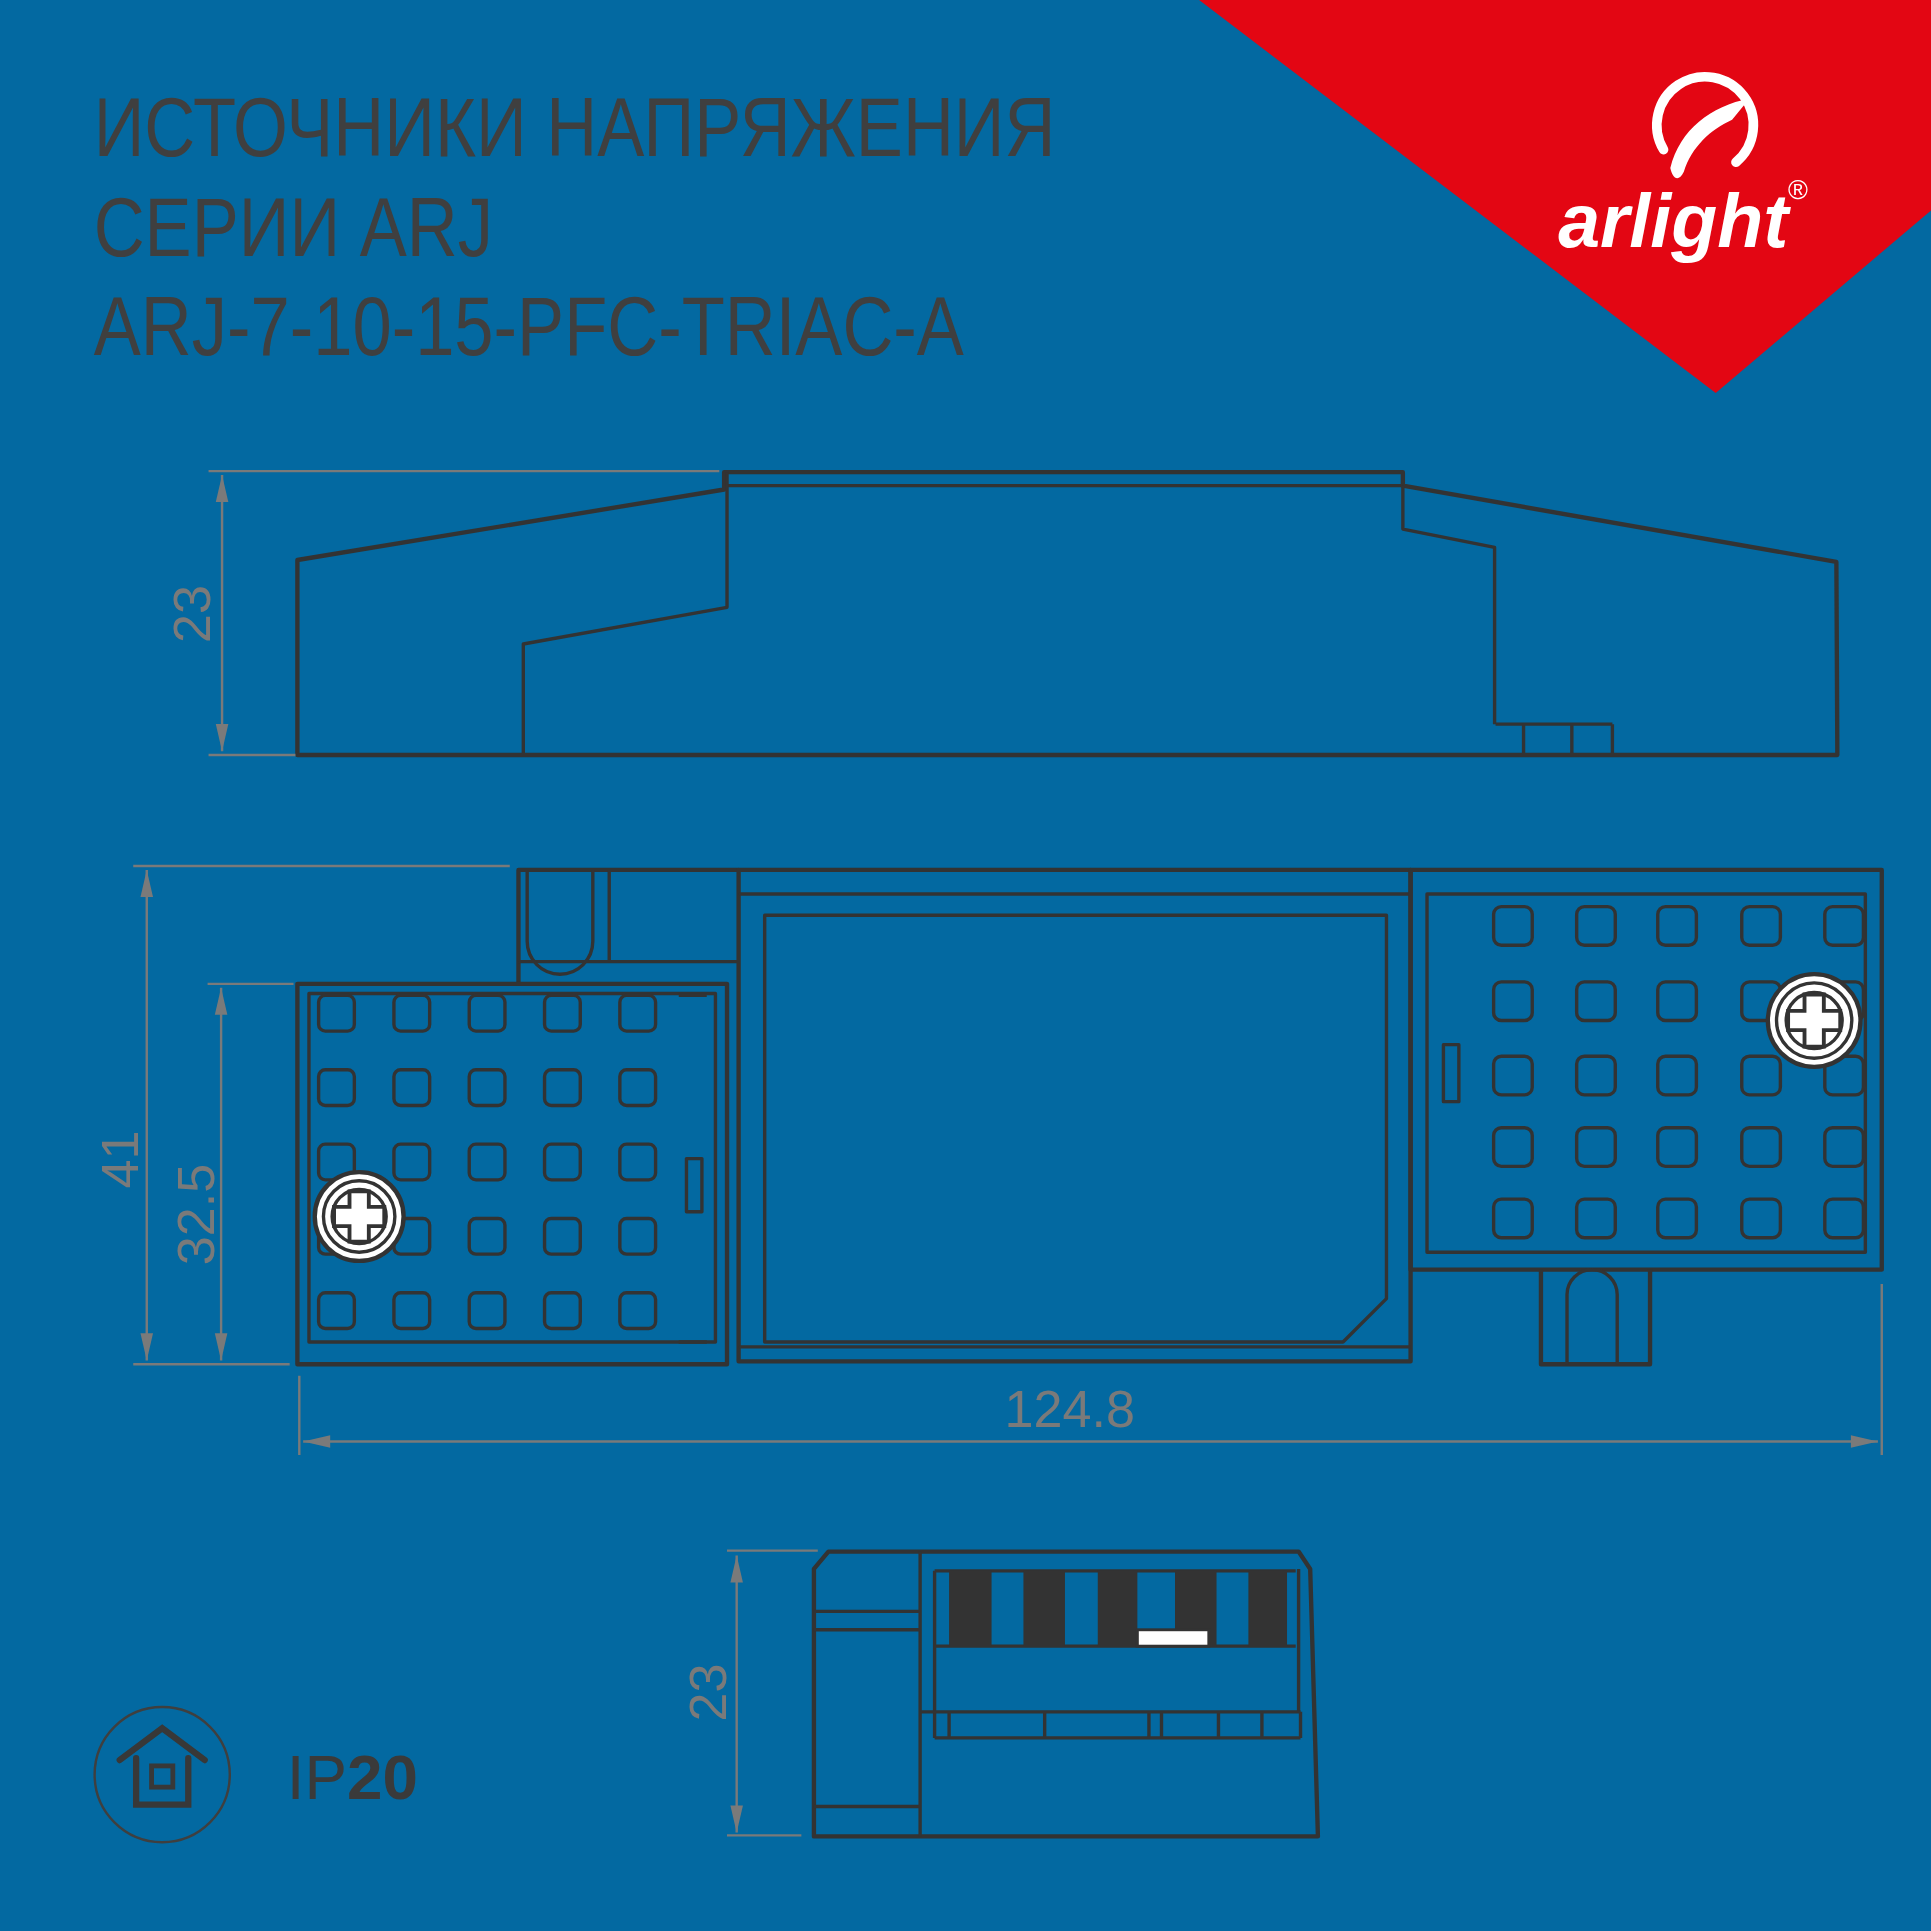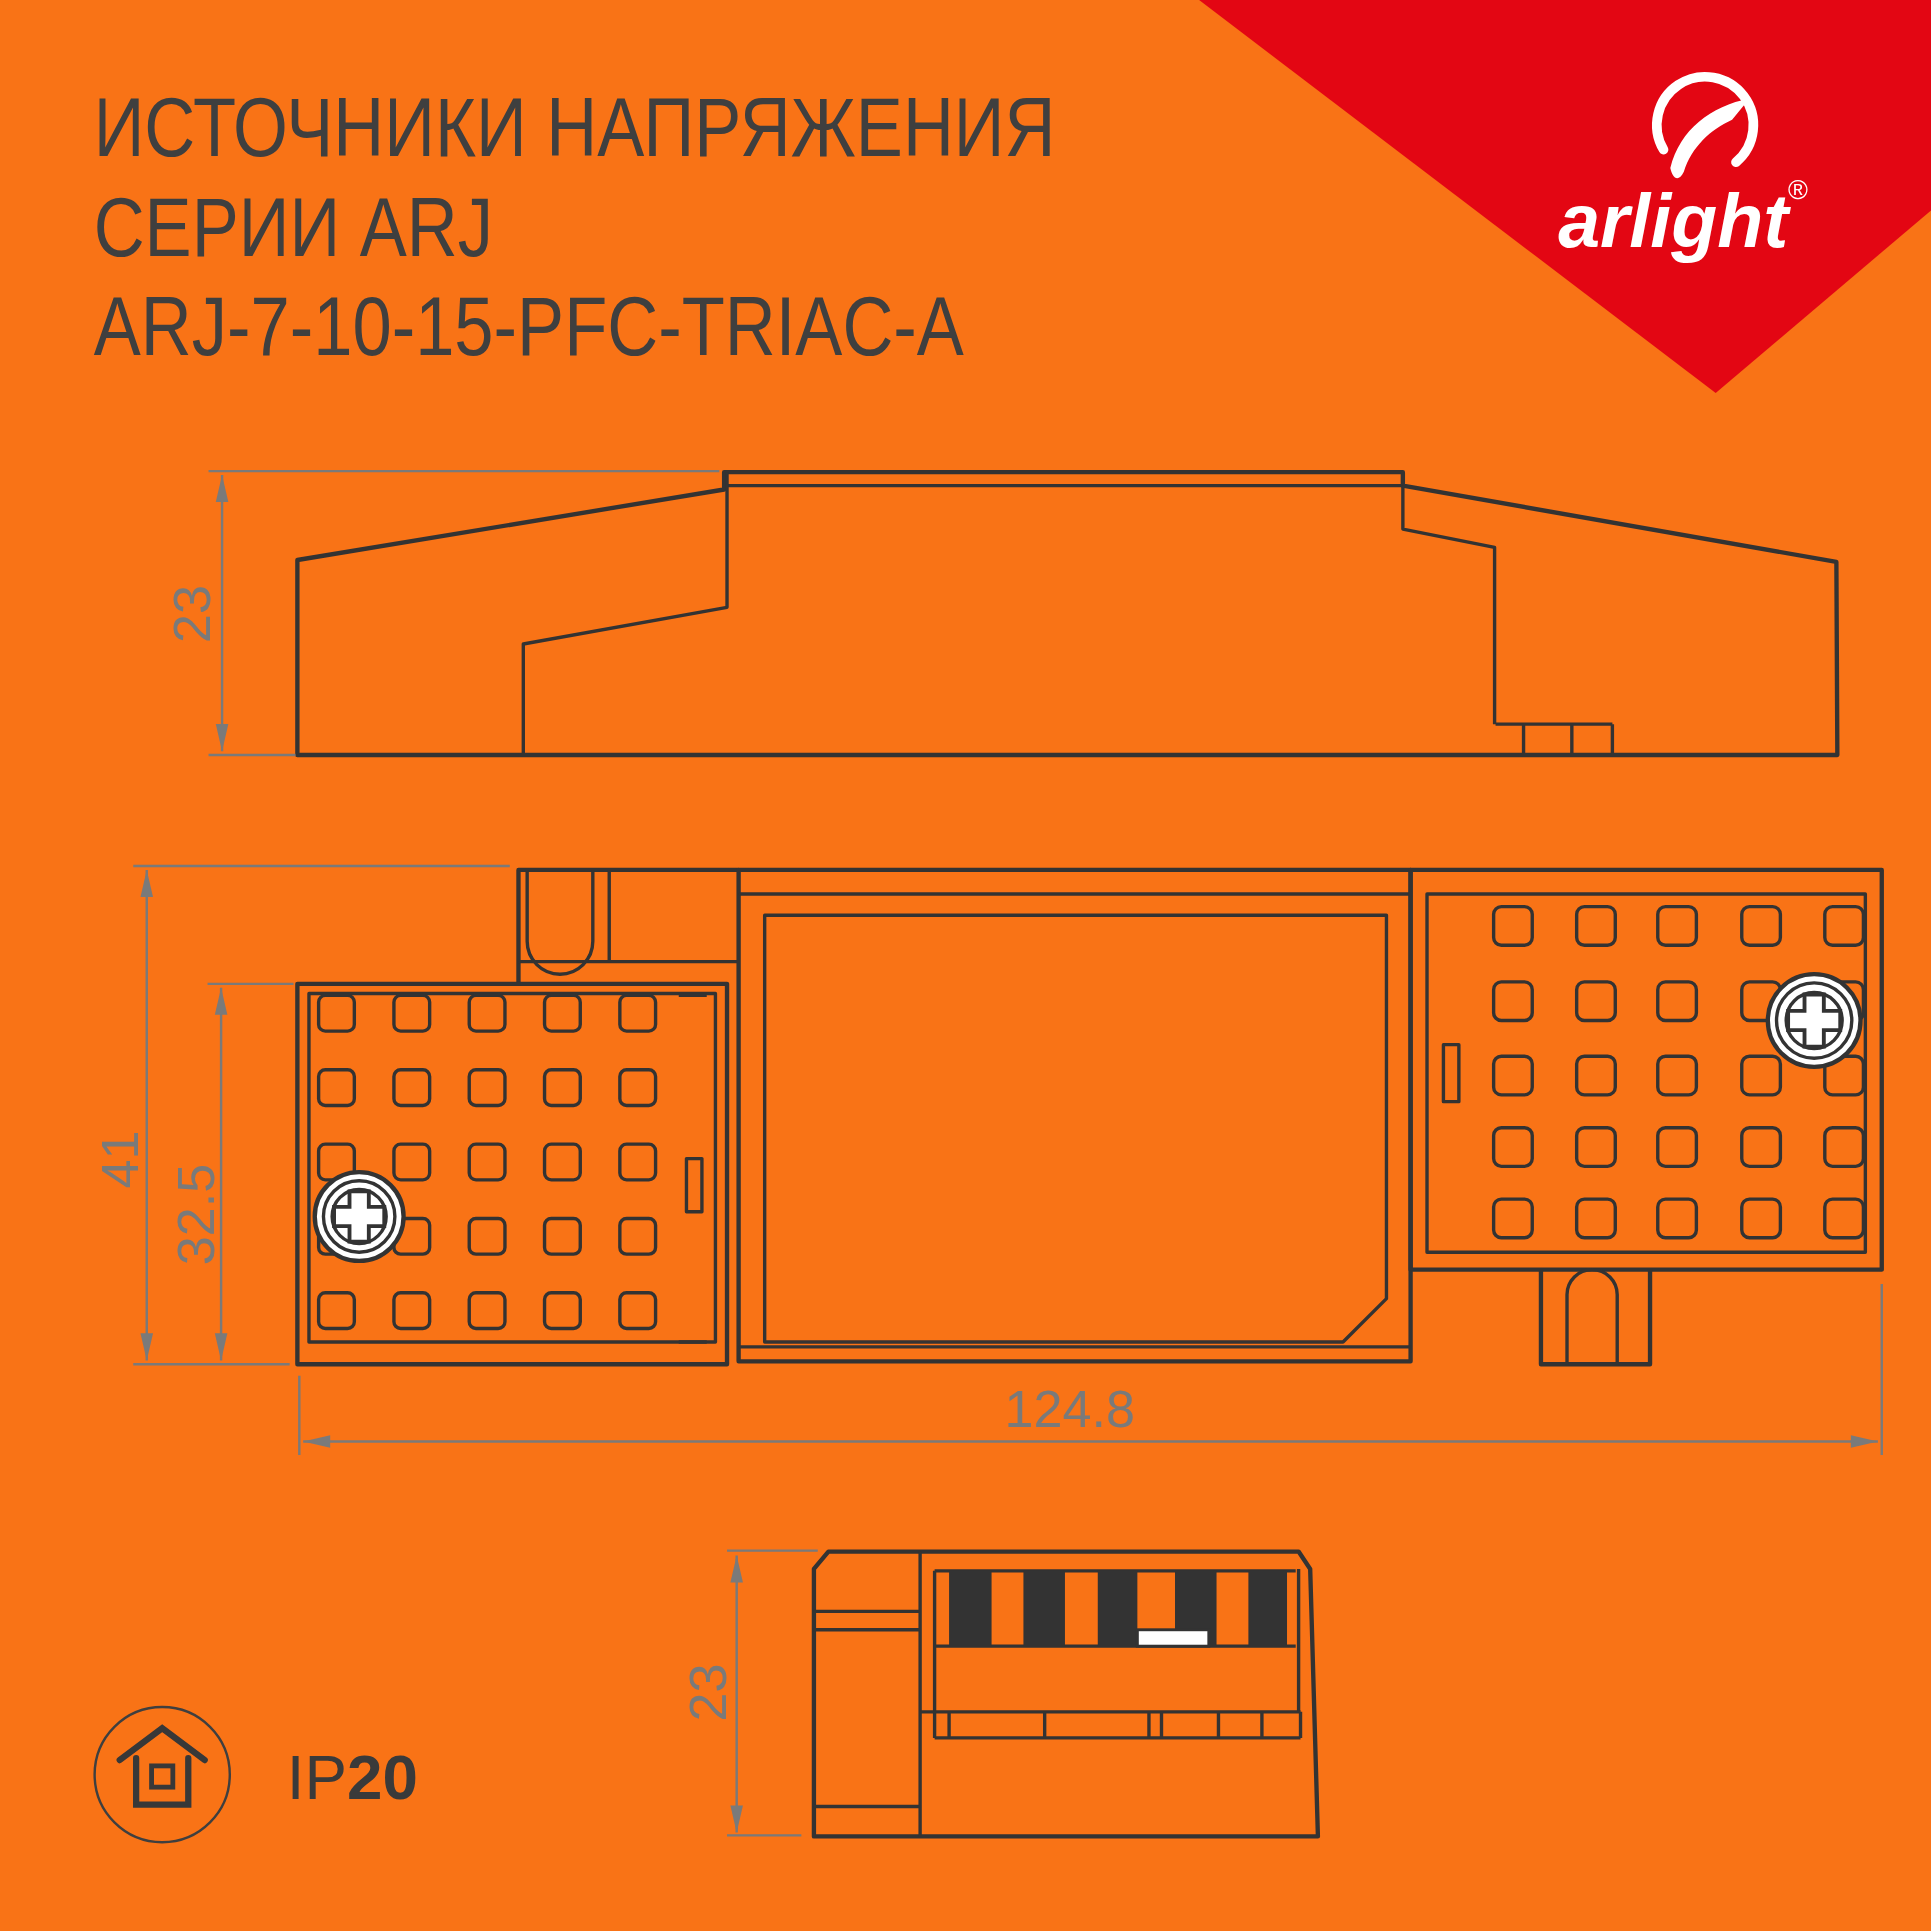--- a/index.html
+++ b/index.html
@@ -1,16 +1,16 @@
 <!DOCTYPE html>
 <html><head>
 <meta charset="utf-8">
 <style>
   html,body{margin:0;padding:0;background:#fff;}
-  .page{width:1931px;height:1931px;position:relative;background:#f97316;overflow:hidden;
+  .page{width:1931px;height:1931px;position:relative;background:#0369a1;overflow:hidden;
         font-family:"Liberation Sans", sans-serif;}
   svg{display:block;}
   .ttl{fill:#3f3f3f;font-size:87px;letter-spacing:0px;}
   .dimtx{fill:#7a7a7a;font-size:54px;}
   .ln{stroke:#333333;stroke-width:4.5;fill:none;stroke-linejoin:round;}
   .ln2{stroke:#333333;stroke-width:3.5;fill:none;stroke-linejoin:round;}
   .dim{stroke:#7a7a7a;stroke-width:2.5;fill:none;}
   .wfill{fill:#ffffff;}
   .dark{fill:#333333;stroke:none;}
   .brand{fill:#ffffff;font-size:78px;font-weight:bold;font-style:italic;}

